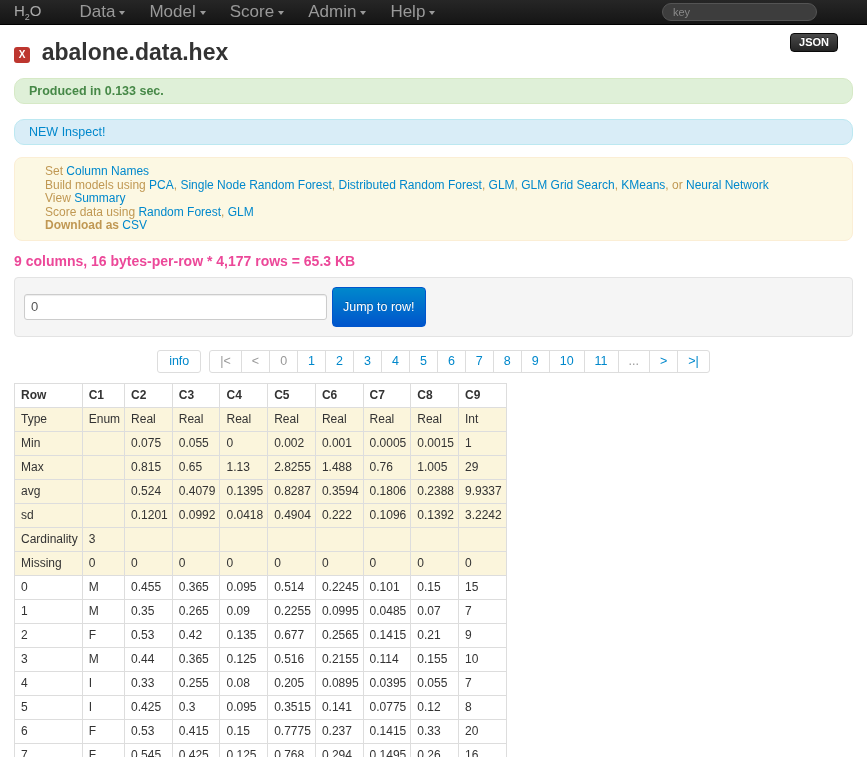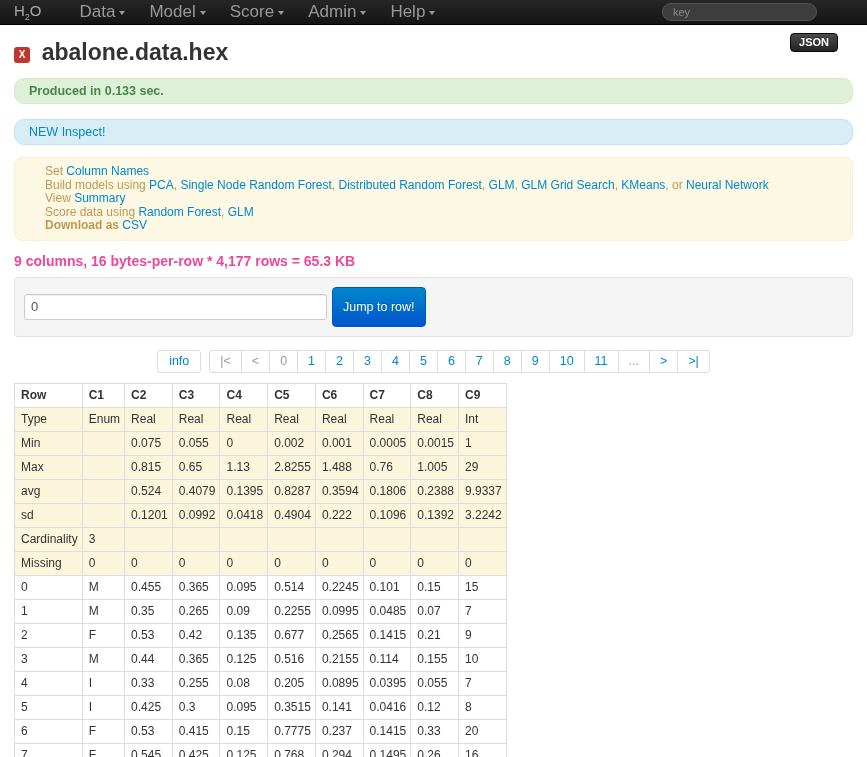--- a/index.html
+++ b/index.html
@@ -387,21 +387,21 @@
           <td>7</td>
         </tr>
         <tr class="data-row">
           <td>5</td>
           <td>I</td>
           <td>0.425</td>
           <td>0.3</td>
           <td>0.095</td>
           <td>0.3515</td>
           <td>0.141</td>
-          <td>0.0416</td>
+          <td>0.0775</td>
           <td>0.12</td>
           <td>8</td>
         </tr>
         <tr class="data-row">
           <td>6</td>
           <td>F</td>
           <td>0.53</td>
           <td>0.415</td>
           <td>0.15</td>
           <td>0.7775</td>

